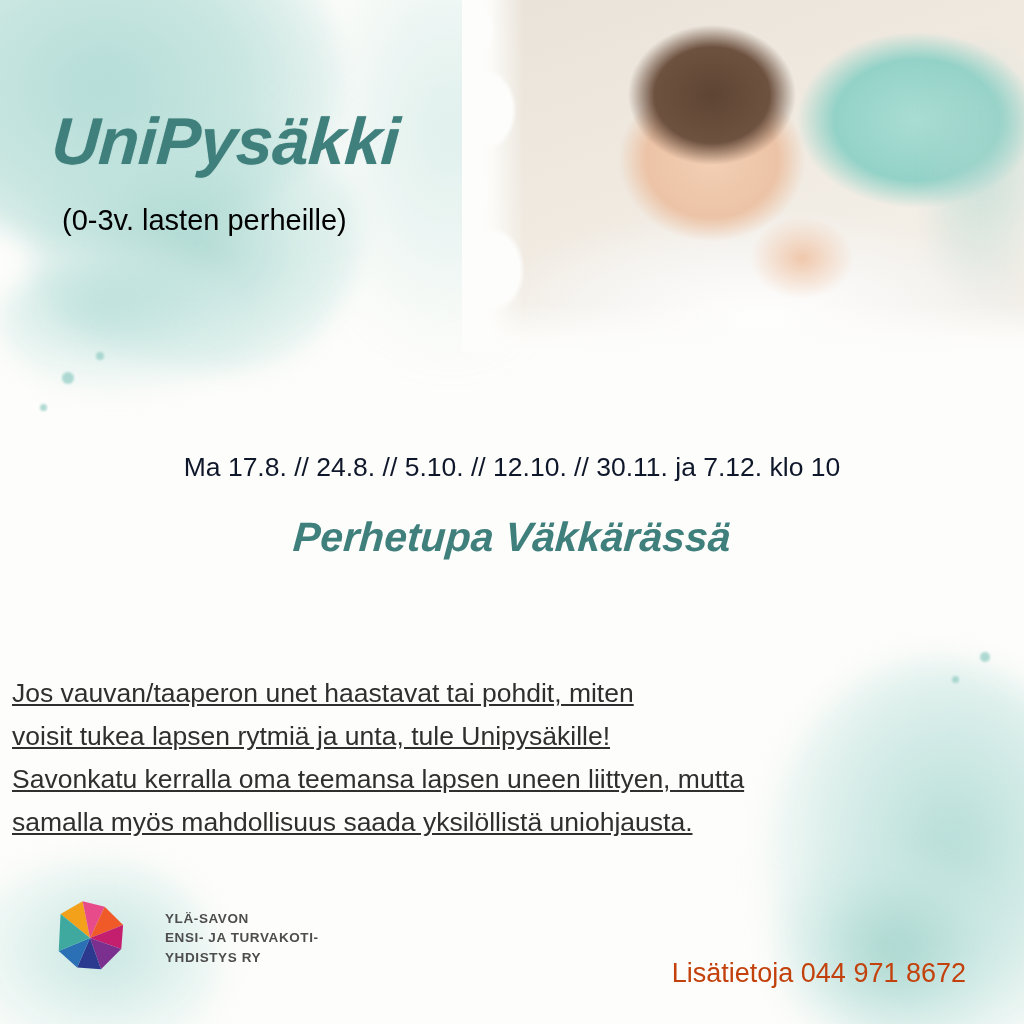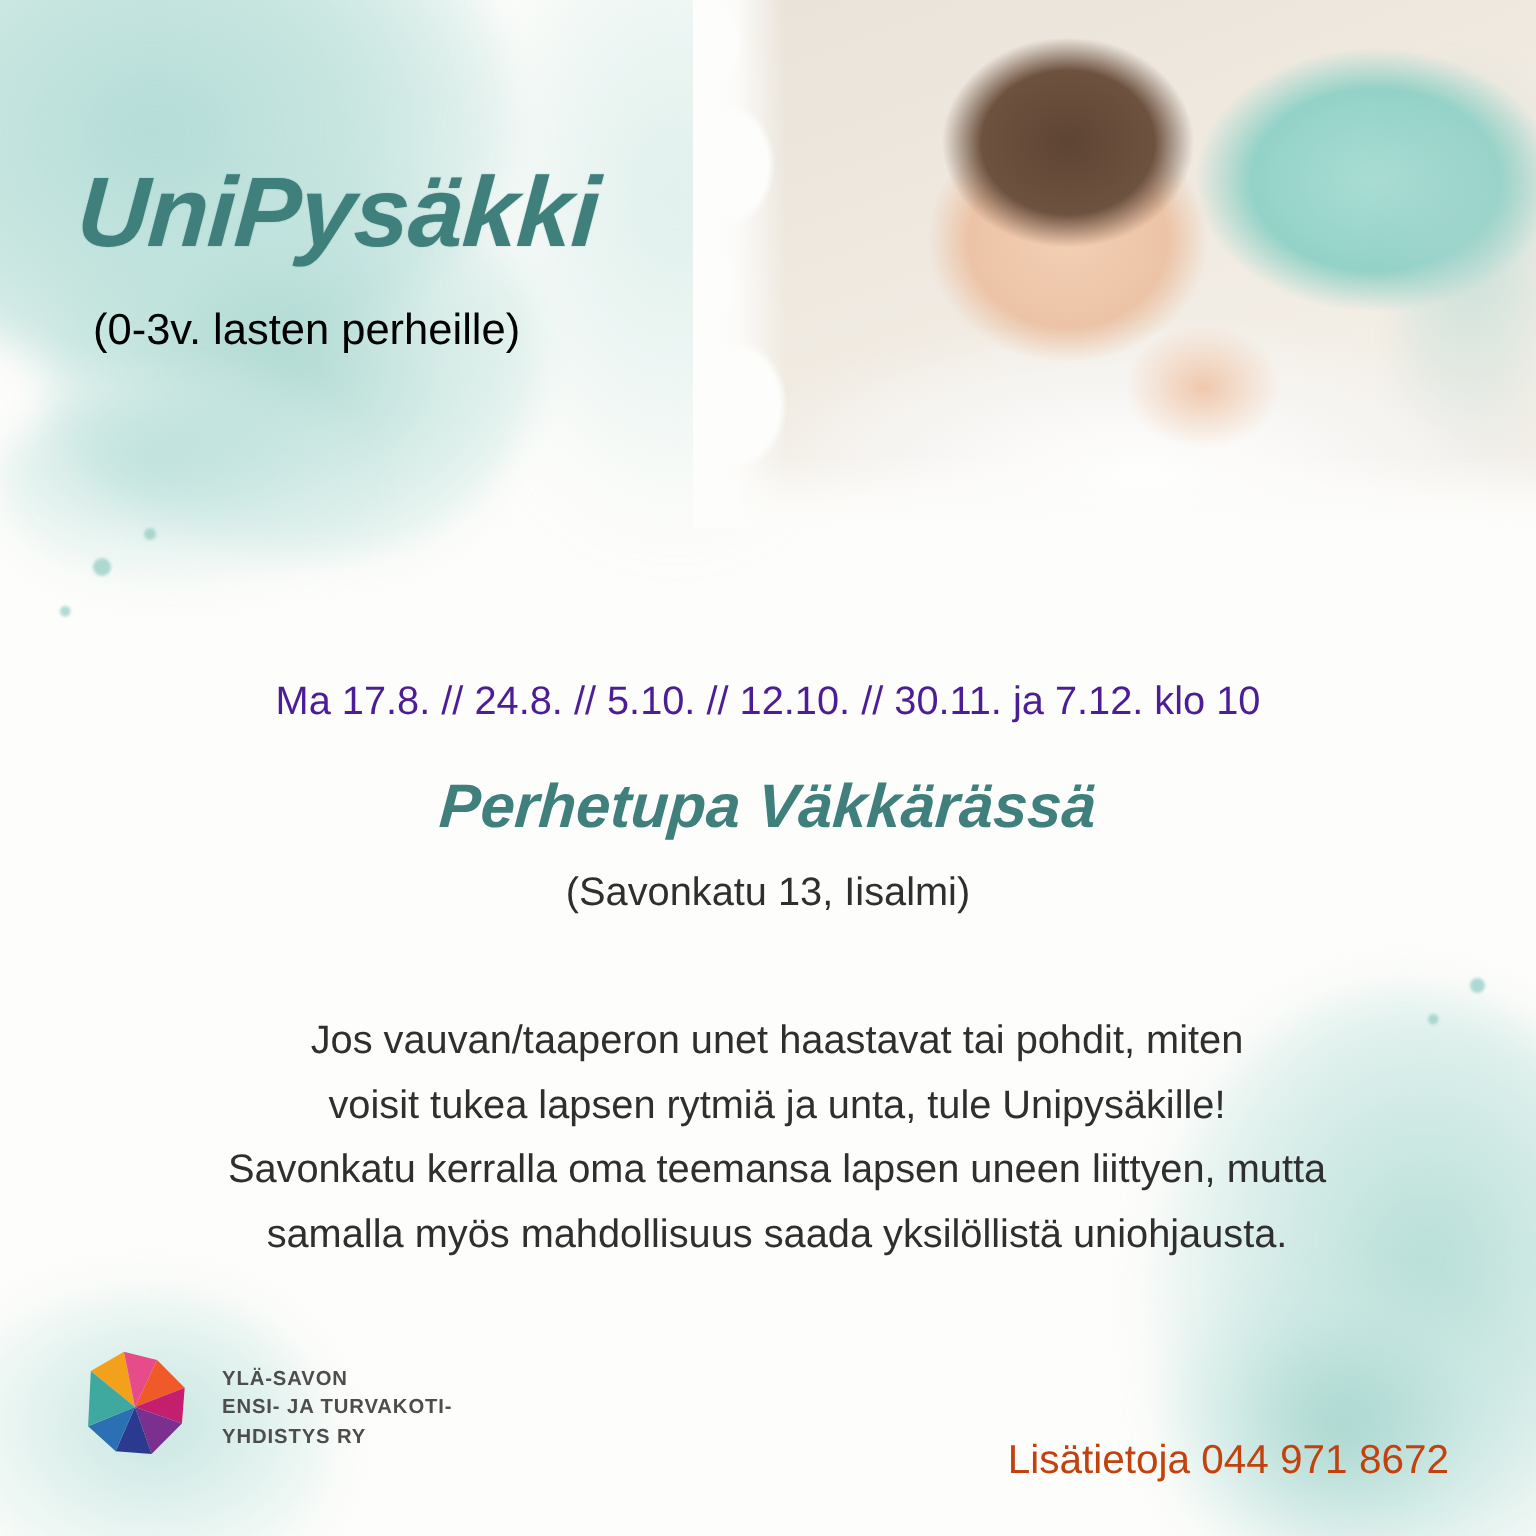--- a/index.html
+++ b/index.html
@@ -109,36 +109,35 @@
   .subhead {
     position: absolute; left: 62px; top: 204px;
     font-size: 29px; color: #000000;
   }
 
   
   .center-block {
     position: absolute; left: 0; right: 0; top: 452px;
     text-align: center;
   }
-  .dates { font-size: 26.5px; color: #4c1d95; line-height: 1.2; }
+  .dates { font-size: 26.5px; color: #0f172a; line-height: 1.2; }
   .venue {
     margin-top: 30px;
     font-size: 41px; color: #3f7f7c; font-weight: 700; font-style: italic;
     transform: skewX(-4deg); letter-spacing: 0px;
   }
   .address { margin-top: 18px; font-size: 26.5px; color: #2f2f2f; }
 
   .body-text {
     position: absolute; left: 12px; right: 0; top: 672px;
-    text-align: center;
-    font-size: 26.5px; line-height: 1.62; color: #2f2f2f;
-  }
-
-  
-  .logo-area { position: absolute; left: 44px; top: 892px; display: flex; align-items: center; gap: 12px; }
+    font-size: 26.5px; line-height: 1.62; color: #2f2f2f; text-decoration: underline;
+  }
+
+  
+  .logo-area { position: absolute; left: 44px; top: 892px; display: flex; align-items: center; gap: 29px; }
   .logo-mark { width: 92px; height: 92px; }
   .logo-text {
     font-size: 13.5px; line-height: 1.42; color: #4d4d4d; letter-spacing: 0.6px; font-weight: 700;
     white-space: pre-line;
   }
   .contact {
     position: absolute; right: 58px; top: 958px;
     font-size: 27px; color: #c2410c;
   }
 </style>
@@ -167,21 +166,20 @@
     <div class="photo-mask"></div>
     <div class="photo-edge"></div>
   </div>
 
   <div class="headline">UniPysäkki</div>
   <div class="subhead">(0-3v. lasten perheille)</div>
 
   <div class="center-block">
     <div class="dates">Ma 17.8. // 24.8. // 5.10. // 12.10. // 30.11. ja 7.12. klo 10</div>
     <div class="venue">Perhetupa Väkkärässä</div>
-    <div class="address">(Savonkatu 13, Iisalmi)</div>
   </div>
 
   <div class="body-text">
     <div>Jos vauvan/taaperon unet haastavat tai pohdit, miten</div>
     <div>voisit tukea lapsen rytmiä ja unta, tule Unipysäkille!</div>
     <div>Savonkatu kerralla oma teemansa lapsen uneen liittyen, mutta</div>
     <div>samalla myös mahdollisuus saada yksilöllistä uniohjausta.</div>
   </div>
 
   <div class="logo-area">

